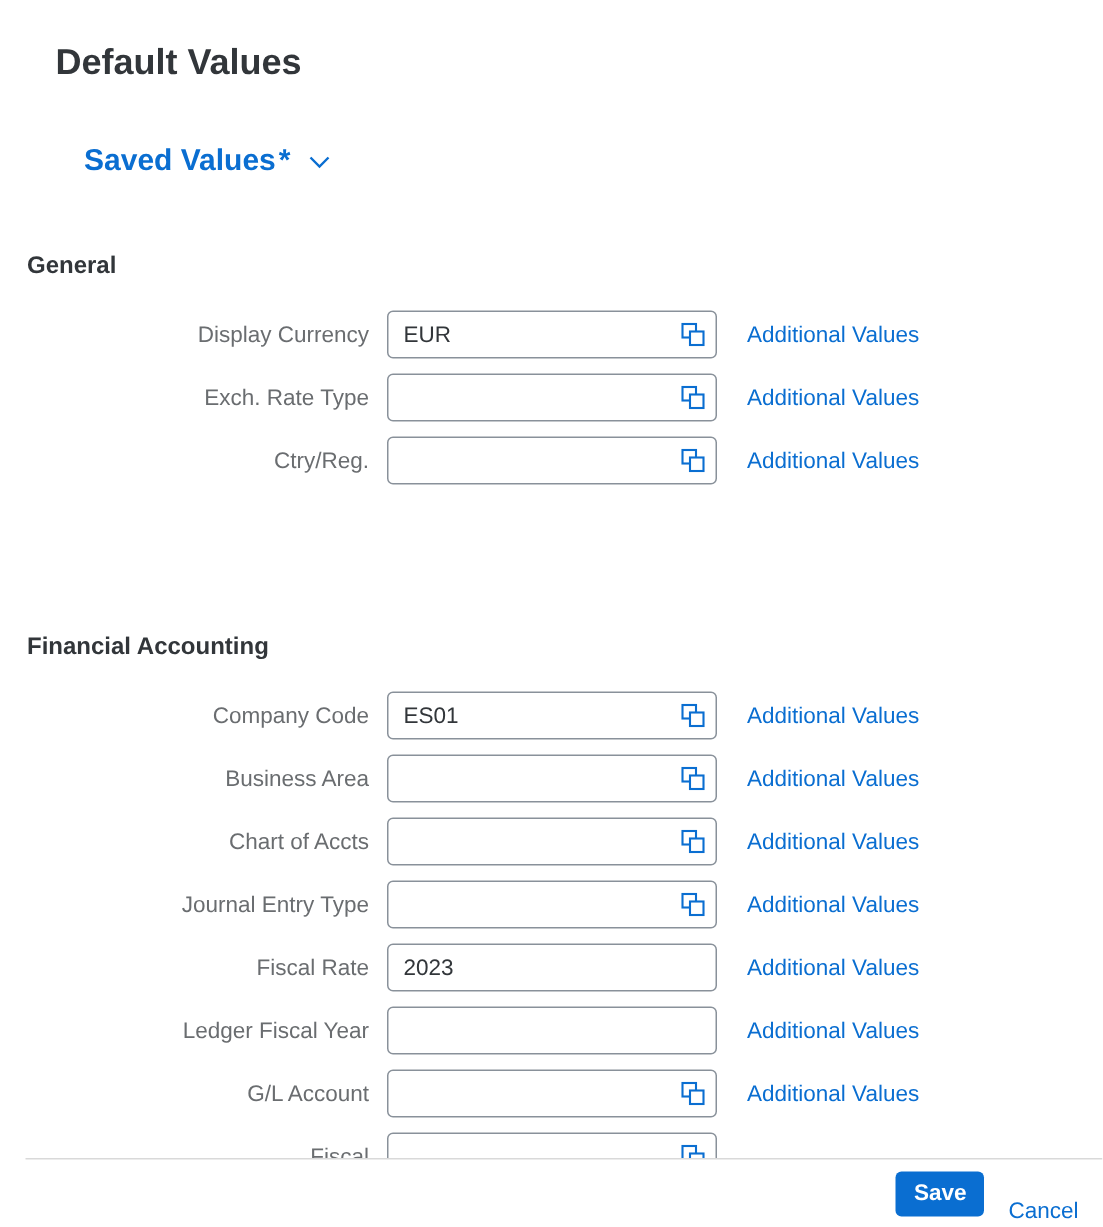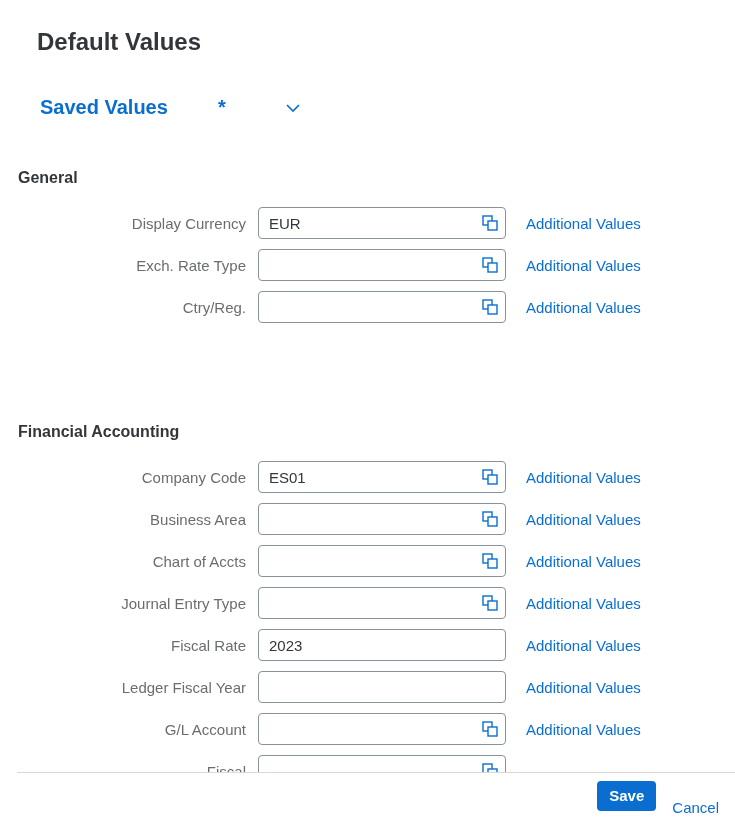--- a/index.html
+++ b/index.html
@@ -18,23 +18,22 @@
     font-weight: 600;
     color: #32363a;
     margin: 28px 0 0 37px;
   }
   .saved-values {
     display: inline-flex;
     align-items: center;
     font-size: 20px;
     font-weight: 600;
     color: #0a6ed1;
-    margin: 40px 0 0 40px;
-    cursor: pointer;
-    gap: 48px;
+    margin: 40px 0 0 56px;
+    cursor: pointer;
   }
   .saved-values .star {
     color: #0a6ed1;
     margin-left: 2px;
   }
   .chevron-down {
     margin-left: 12px;
     display: inline-flex;
     align-items: center;
   }
@@ -59,21 +58,21 @@
   }
   .row-label {
     width: 240px;
     text-align: right;
     font-size: 15px;
     color: #6a6d70;
     padding-right: 12px;
   }
   .input-wrap {
     position: relative;
-    width: 248px;
+    width: 220px;
     height: 32px;
     border: 1px solid #89919a;
     border-radius: 4px;
     display: flex;
     align-items: center;
     background: #fff;
   }
   .input-wrap.noicon input {
     padding-right: 10px;
   }

